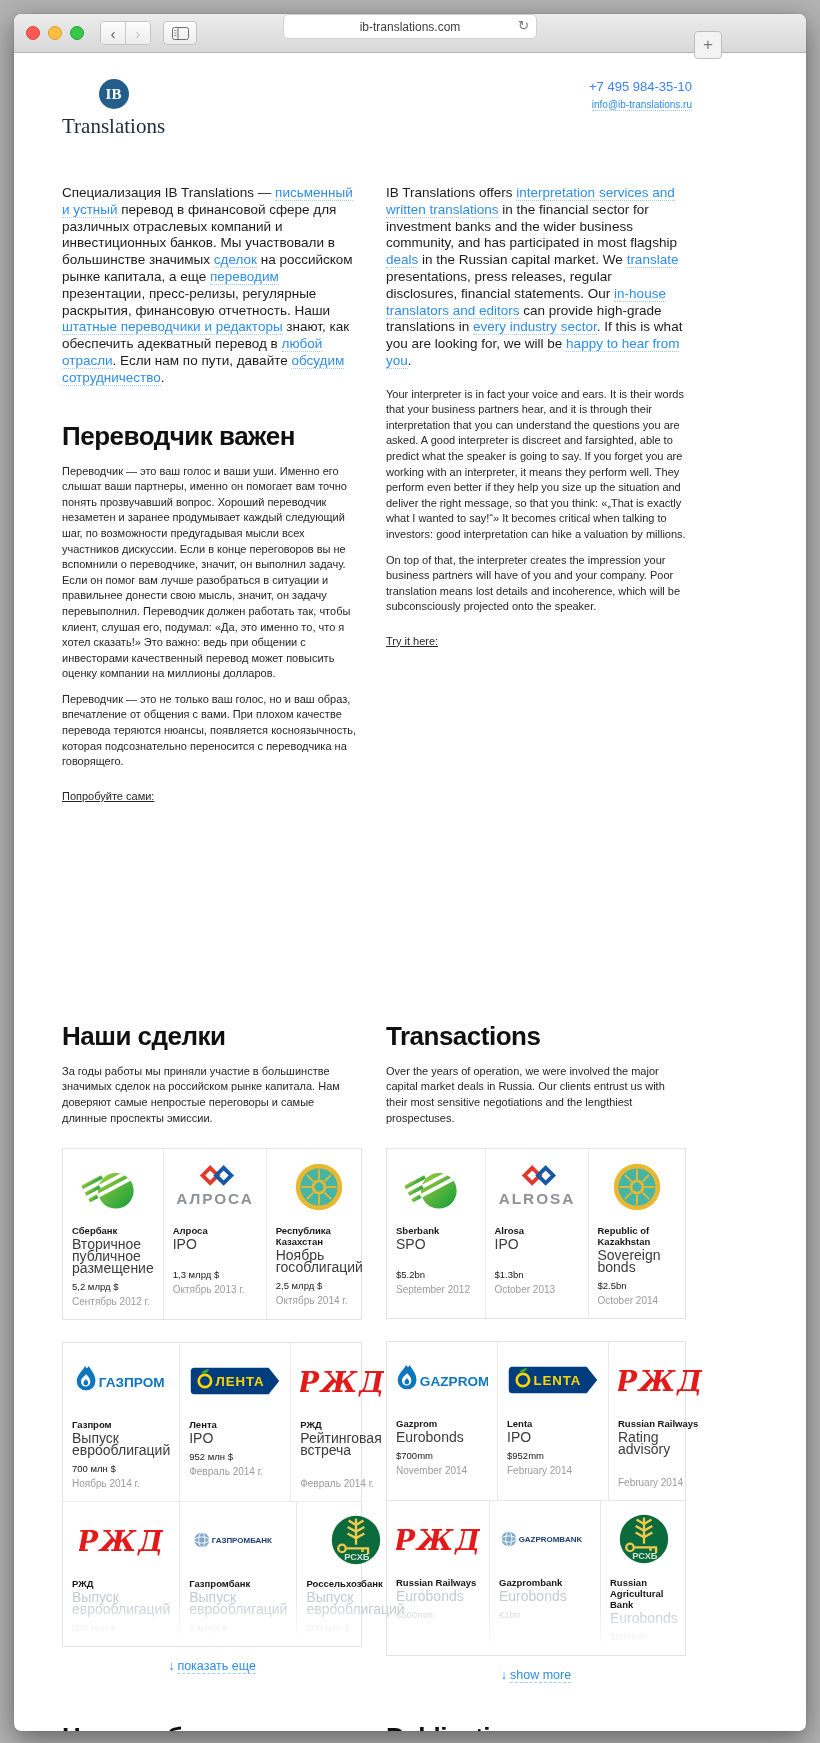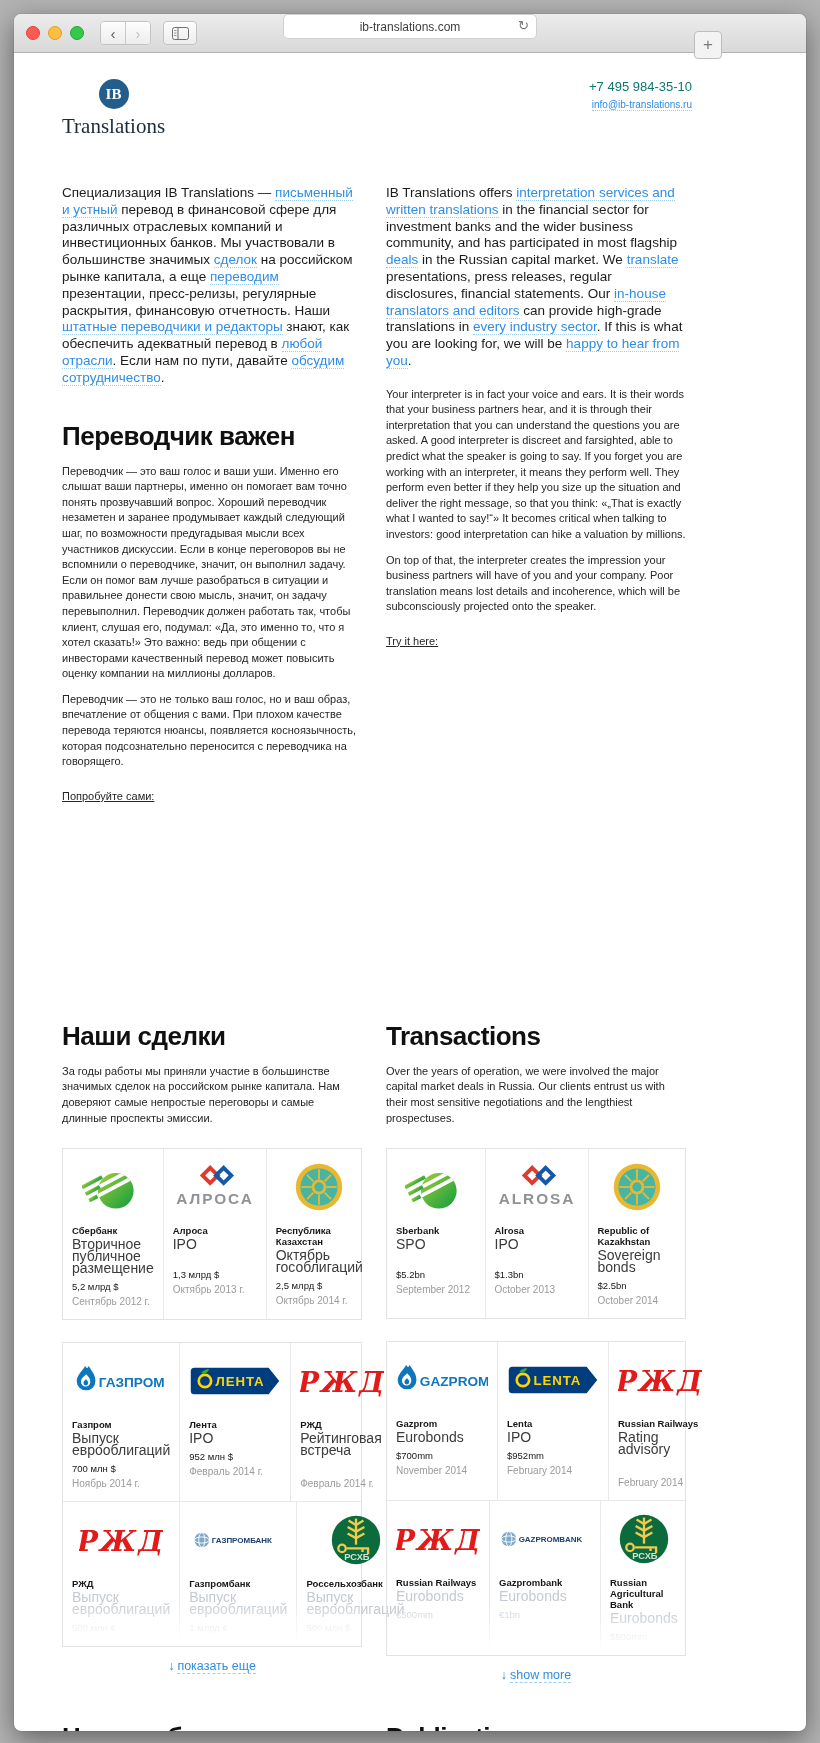--- a/index.html
+++ b/index.html
@@ -29,21 +29,21 @@
           border-radius:4px;display:flex;align-items:center;justify-content:center;font-size:17px;color:#7a7a7a;z-index:6;}
   
   .content{padding:14px 48px 40px;}
   .site-header{display:flex;justify-content:space-between;align-items:flex-start;margin:12px 0 46px;width:630px;}
   .brand{display:flex;align-items:center;gap:5px;flex-direction:column;}
   .brand-mark{width:30px;height:30px;border-radius:50%;background:#235d8c;color:#fff;
               font-family:"Liberation Serif","DejaVu Serif",serif;font-weight:bold;font-size:15px;
               display:flex;align-items:center;justify-content:center;}
   .brand-name{font-family:"Liberation Serif","DejaVu Serif",serif;font-size:21px;color:#1d2b38;}
   .contact{text-align:right;}
-  .phone{font-size:13px;color:#0f766e;}
+  .phone{font-size:13px;color:#3b82f6;}
   .email{font-size:10px;color:#2e8de4;border-bottom:1px dotted #9ecdf2;text-decoration:none;display:inline-block;margin-top:4px;}
   .cols{display:grid;grid-template-columns:300px 300px;column-gap:24px;align-items:start;}
   .lnk{color:#2e8de4;text-decoration:none;border-bottom:1px dotted #9ecdf2;cursor:pointer;}
   .intro{font-size:13.5px;line-height:16.8px;color:#1c1c1c;margin:0;}
   h2{font-size:26px;letter-spacing:-0.5px;color:#101010;margin:34px 0 12px;}
   .bodytext{font-size:11px;line-height:15.6px;color:#262626;margin:0 0 10px;}
   .trylabel{font-size:11px;color:#262626;margin-top:20px;text-decoration:underline;}
   .spacer{height:185px;}
   
   .deal-box{border:1px solid #e2e2e2;margin-top:22px;position:relative;}
@@ -199,21 +199,21 @@
       <line x1="9" y1="28" x2="20" y2="28"></line>
                       <line x1="36" y1="28" x2="47" y2="28"></line>
       <line x1="15" y1="15" x2="22" y2="22"></line>
                       <line x1="34" y1="34" x2="41" y2="41"></line>
       <line x1="41" y1="15" x2="34" y2="22"></line>
                       <line x1="22" y1="34" x2="15" y2="41"></line>
                     </g>
                   </svg>
                 </div>
                 <div class="deal-name">Республика Казахстан</div>
-                <div class="deal-type">Октябрь гособлигаций</div>
+                <div class="deal-type">Ноябрь гособлигаций</div>
                 <div class="deal-amount">2,5 млрд $</div>
                 <div class="deal-date">Октябрь 2014 г.</div>
               </div>
             </div>
         </div>
         <div class="deal-box">
           <div class="deal-row">
 
               <div class="deal">
                 <div class="deal-logo">

